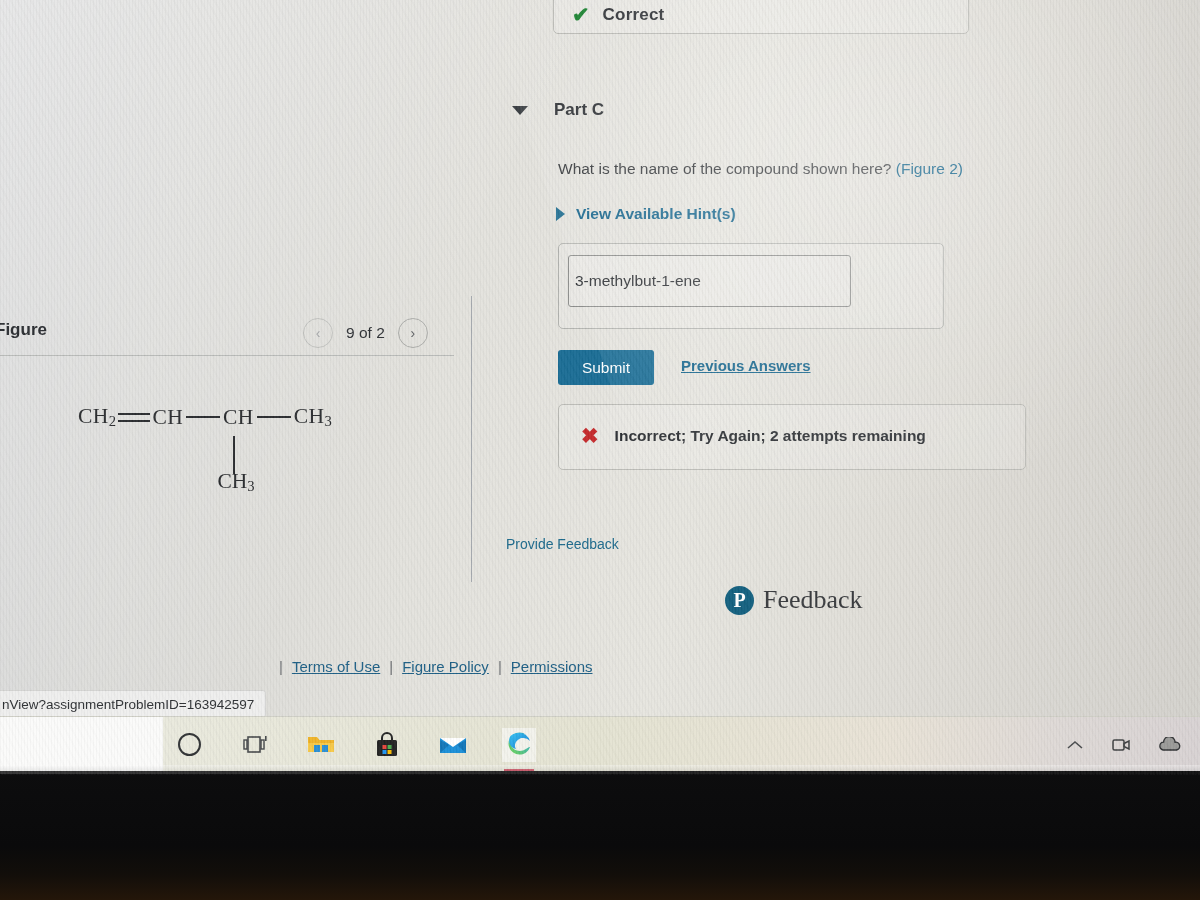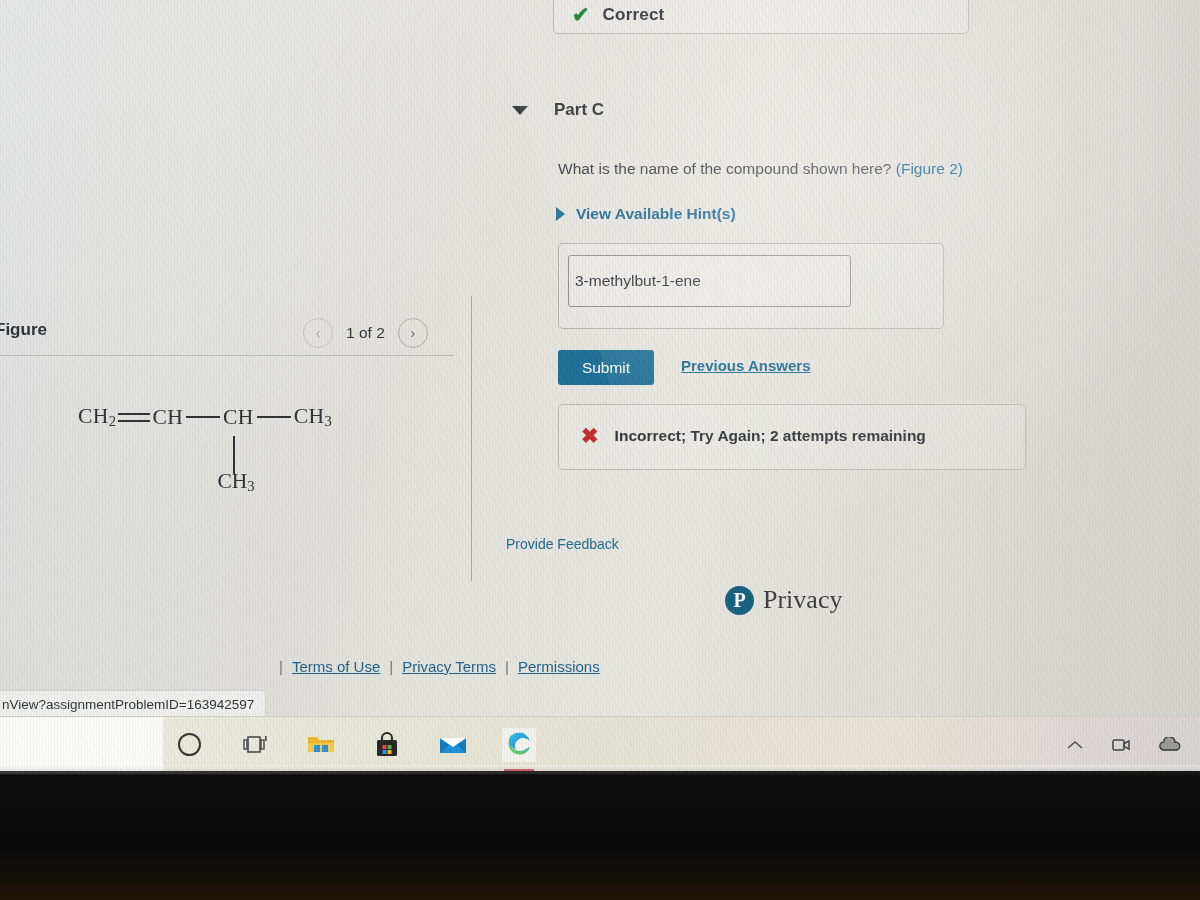--- a/index.html
+++ b/index.html
@@ -413,49 +413,49 @@
   </div>
 
   <span class="feedback-link">Provide Feedback</span>
 
   <div class="v-divider"></div>
 
   <span class="figure-title">Figure</span>
 
   <div class="pager">
     <span class="pg-btn disabled">‹</span>
-    <span class="pg-count">1 of 2</span>
+    <span class="pg-count">9 of 2</span>
     <span class="pg-btn">›</span>
   </div>
   <div class="fig-rule"></div>
 
   <div class="structure">
     <div class="chain">
       <span>CH<sub>2</sub></span>
       <span class="dbl-bond"></span>
       <span>CH</span>
       <span class="sgl-bond"></span>
       <span>CH</span>
       <span class="sgl-bond"></span>
       <span>CH<sub>3</sub></span>
     </div>
     <div class="branch-bond"></div>
     <div class="branch-label">CH<sub>3</sub></div>
   </div>
 
   <div class="pearson">
     <span class="pearson-mark">P</span>
-    <span class="pearson-word">Privacy</span>
+    <span class="pearson-word">Feedback</span>
   </div>
 
   <div class="copyright">
     <span class="sep">|</span>
     <a href="#">Terms of Use</a>
     <span class="sep">|</span>
-    <a href="#">Privacy Terms</a>
+    <a href="#">Figure Policy</a>
     <span class="sep">|</span>
     <a href="#">Permissions</a>
   </div>
 
   <div class="status-bubble">nView?assignmentProblemID=163942597</div>
 
   <div id="glare"></div>
 
   <div id="taskbar">
     <div class="win-left"></div>

